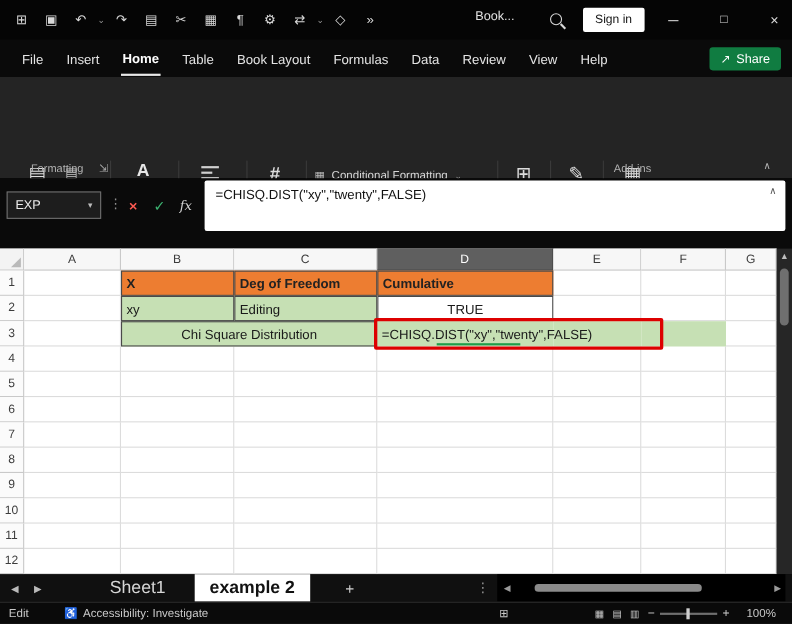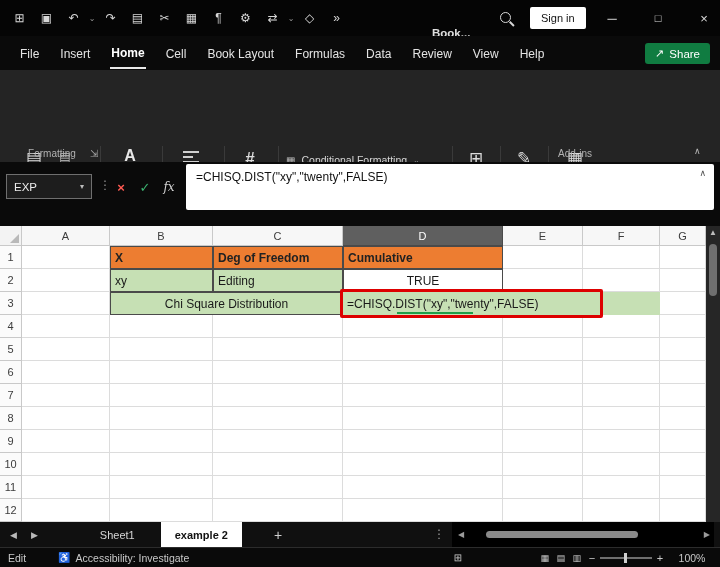--- a/index.html
+++ b/index.html
@@ -4,21 +4,21 @@
 <style>
   * { margin:0; padding:0; box-sizing:border-box; }
   body { font-family:"Liberation Sans", sans-serif; background:#000; }
   #app { position:relative; width:720px; height:567px; overflow:hidden; background:#0a0a0a; }
 
   
   .titlebar { position:absolute; left:0; top:0; width:720px; height:36px; background:#050505; display:flex; align-items:center; }
   .tb-icons { display:flex; align-items:center; margin-left:6px; }
   .tb-icon { width:27px; text-align:center; color:#d8d8d8; font-size:12px; cursor:default; }
   .tb-caret { width:10px; color:#9a9a9a; font-size:8px; text-align:center; }
-  .tb-doc { position:absolute; left:432px; top:27px; color:#e0e0e0; font-size:11.5px;font-weight:bold; }
+  .tb-doc { position:absolute; left:432px; top:9px; color:#e0e0e0; font-size:11.5px; }
   .tb-search { position:absolute; left:500px; top:12px; width:11px; height:11px; border:1.5px solid #d8d8d8; border-radius:50%; }
   .tb-search::after { content:''; position:absolute; width:6px; height:1.5px; background:#d8d8d8; transform:rotate(45deg); right:-5px; bottom:-2px; }
   .signin { position:absolute; left:530px; top:7px; height:22px; background:#fff; color:#111; font-size:11px; display:flex; align-items:center; padding:0 11px; border-radius:2px; }
   .winbtn { position:absolute; top:0; width:40px; height:36px; display:flex; align-items:center; justify-content:center; color:#dcdcdc; font-size:13px; }
   #win-min { left:592px; } #win-max { left:638px; font-size:11px; } #win-close { left:684px; }
 
   
   .menubar { position:absolute; left:0; top:36px; width:720px; height:34px; background:#0a0a0a; display:flex; align-items:center; }
   .menu-item { color:#e4e4e4; font-size:12px; margin-left:19px; padding:8px 1px 7px; cursor:default; }
   .menu-item.active { color:#fff; font-weight:600; border-bottom:2px solid #e8e8e8; }
@@ -84,21 +84,21 @@
 
   
   .vscroll { position:absolute; left:706px; top:226px; width:14px; height:296px; background:#262626; }
   .vs-up { position:absolute; left:0; top:2px; width:14px; text-align:center; color:#bdbdbd; font-size:8px; }
   .vs-thumb { position:absolute; left:3px; top:18px; width:8px; height:52px; background:#6f6f6f; border-radius:4px; }
 
   
   .tabsbar { position:absolute; left:0; top:522px; width:720px; height:25px; background:#101010; display:flex; align-items:center; }
   .tab-nav { color:#b9b9b9; font-size:9px; margin-left:10px; }
   .tab-nav + .tab-nav { margin-left:14px; }
-  .sheet-tab { color:#d6d6d6; font-size:11px; margin-left:52px; padding:0 10px;text-align:right; }
+  .sheet-tab { color:#d6d6d6; font-size:16px; margin-left:52px; padding:0 10px;text-align:right; }
   .sheet-tab.active { background:#fff; color:#111; font-weight:600; height:25px; display:flex; align-items:center; padding:0 14px; margin-left:16px; }
   .add-sheet { color:#cfcfcf; font-size:14px; margin-left:32px; }
   .tab-dots { position:absolute; left:433px; top:5px; color:#9a9a9a; font-size:12px; }
   .hscroll { position:absolute; left:452px; top:0; width:262px; height:25px; background:#000; }
   .hs-left { position:absolute; left:6px; top:8px; color:#9a9a9a; font-size:8px; }
   .hs-right { position:absolute; right:4px; top:8px; color:#9a9a9a; font-size:8px; }
   .hs-thumb { position:absolute; left:34px; top:9px; width:152px; height:7px; background:#8a8a8a; border-radius:4px; }
 
   
   .statusbar { position:absolute; left:0; top:547px; width:720px; height:20px; background:#0a0a0a; border-top:1px solid #2c2c2c; display:flex; align-items:center; color:#c9c9c9; font-size:10.5px; }
@@ -141,21 +141,21 @@
     <span class="signin">Sign in</span>
     <span class="winbtn" id="win-min">─</span>
     <span class="winbtn" id="win-max">□</span>
     <span class="winbtn" id="win-close">×</span>
   </div>
 
   <div class="menubar">
     <span class="menu-item">File</span>
     <span class="menu-item">Insert</span>
     <span class="menu-item active">Home</span>
-    <span class="menu-item">Cell</span>
+    <span class="menu-item">Table</span>
     <span class="menu-item">Book Layout</span>
     <span class="menu-item">Formulas</span>
     <span class="menu-item">Data</span>
     <span class="menu-item">Review</span>
     <span class="menu-item">View</span>
     <span class="menu-item">Help</span>
     <span class="share-btn">
         <span class="sh-ic">↗</span>
         <span>Share</span>
       </span>

